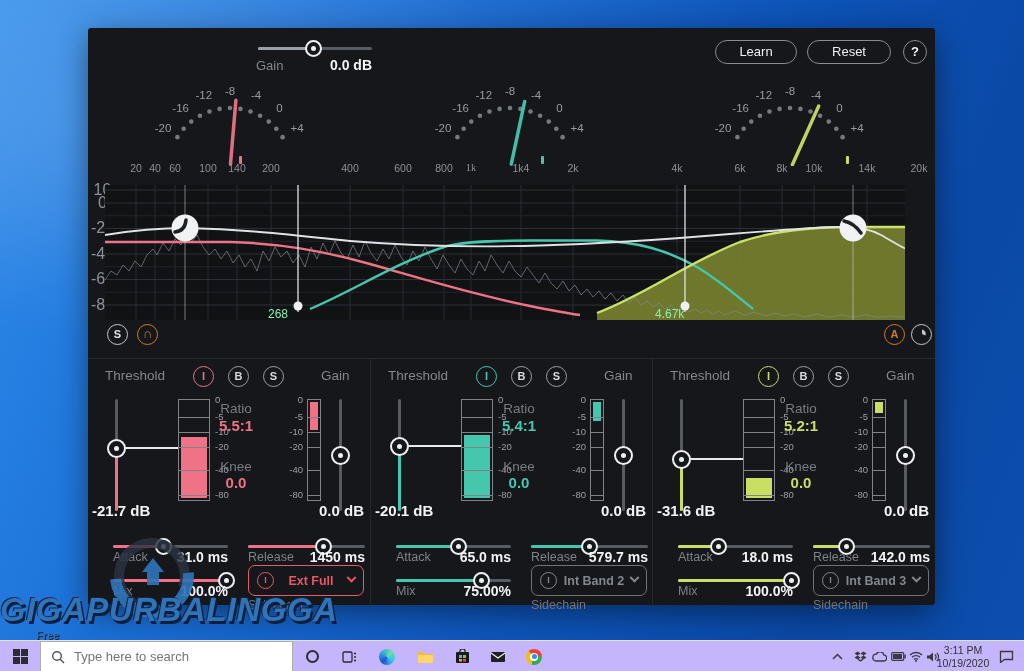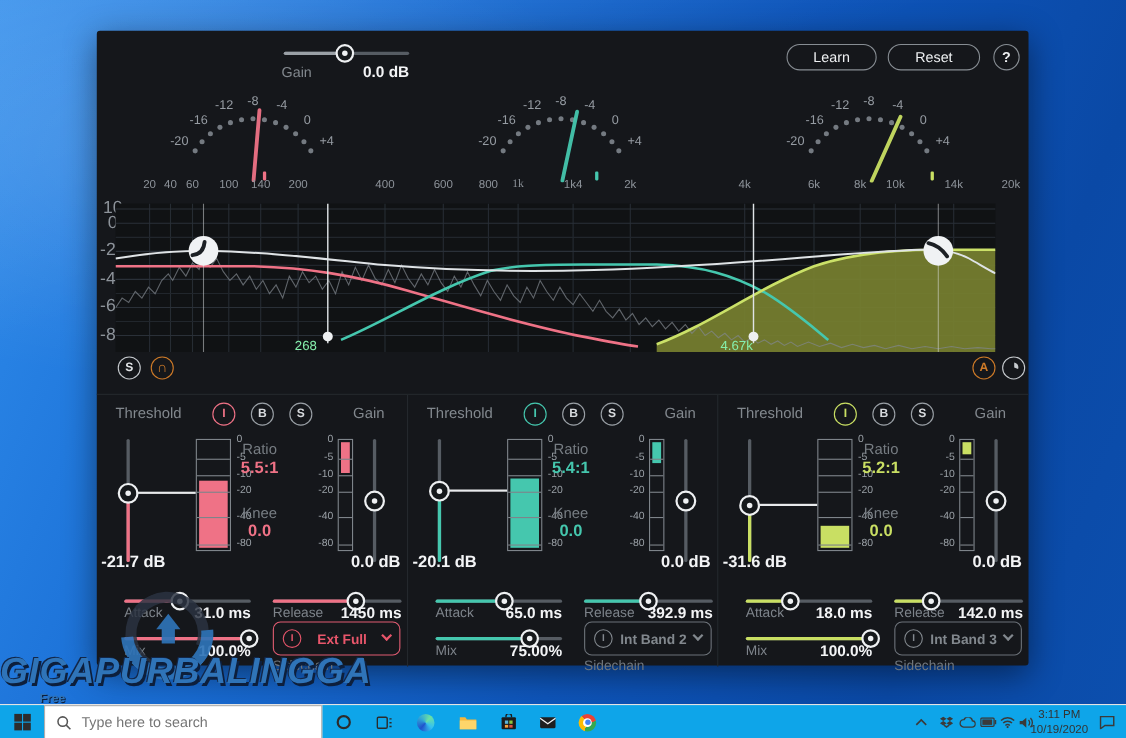--- a/index.html
+++ b/index.html
@@ -87,21 +87,21 @@
   #wm{position:absolute;z-index:5;pointer-events:none}
   #wm-title{position:absolute;left:0px;top:591px;width:330px;font-size:33px;font-weight:700;font-style:italic;
         letter-spacing:.5px;color:#2f74b8;text-shadow:2px 3px 0 #0d1f3c,-1px -1px 0 #122648}
   #wm-sub{position:absolute;left:36px;top:629px;font-size:11px;font-weight:700;color:#2f74b8;text-shadow:1px 1px 0 #0d1f3c}
   #wm-logo{position:absolute;left:110px;top:534px;width:84px;height:84px;opacity:.92}
   #wm-logo .arc1{position:absolute;inset:4px;border:10px solid rgba(44,52,66,.9);border-radius:50%;border-bottom-color:transparent;transform:rotate(-25deg)}
   #wm-logo .arc2{position:absolute;inset:0;border:11px solid #2f74b8;border-radius:50%;border-top-color:transparent;border-left-color:transparent;transform:rotate(40deg)}
   #wm-logo .arr{position:absolute;left:32px;top:24px;width:0;height:0;border-left:11px solid transparent;border-right:11px solid transparent;border-bottom:14px solid #2f74b8}
   #wm-logo .arr2{position:absolute;left:37px;top:37px;width:12px;height:14px;background:#2f74b8}
   
-  #taskbar{position:absolute;left:0;bottom:0;width:1024px;height:31px;background:#0ea5e9;border-top:1px solid #e3e3e3;z-index:10}
+  #taskbar{position:absolute;left:0;bottom:0;width:1024px;height:31px;background:#c4b5fd;border-top:1px solid #e3e3e3;z-index:10}
   #start{position:absolute;left:0;top:0;width:40px;height:31px;display:flex;align-items:center;justify-content:center}
   #start .win{display:grid;grid-template-columns:7px 7px;grid-template-rows:7px 7px;gap:1px}
   #start .win i{background:#2d2d2d}
   #searchbox{position:absolute;left:40px;top:0;width:253px;height:31px;background:#fff;border:1px solid #aeaeae;
         display:flex;align-items:center;padding-left:10px;gap:9px}
   #searchbox input{border:none;outline:none;font-size:13px;color:#444;width:190px;background:transparent;font-family:"Liberation Sans",sans-serif}
   .tb-ic{position:absolute;top:0;height:31px;width:30px;display:flex;align-items:center;justify-content:center}
   .tray-time{position:absolute;right:30px;top:3px;width:62px;text-align:center;font-size:10.5px;line-height:1.25;color:#333}
 </style>
 </head>
@@ -433,21 +433,21 @@
           <div class="knob"></div>
         </div>
       <div class="sl-lab" style="left:25px;top:191px">Attack</div>
       <div class="sl-val" style="left:60px;top:190px;width:80px">65.0 ms</div>
       <div class="hslider" style="left:160px;top:179px;width:117px;--px:58px;--fc:var(--bc)">
         <div class="track"></div>
           <div class="fill"></div>
           <div class="knob"></div>
         </div>
       <div class="sl-lab" style="left:160px;top:191px">Release</div>
-      <div class="sl-val" style="left:197px;top:190px;width:80px">392.9 ms</div>
+      <div class="sl-val" style="left:197px;top:190px;width:80px">579.7 ms</div>
       <div class="hslider" style="left:25px;top:213px;width:115px;--px:85px;--fc:var(--bc)">
         <div class="track"></div>
           <div class="fill"></div>
           <div class="knob"></div>
         </div>
       <div class="sl-lab" style="left:25px;top:225px">Mix</div>
       <div class="sl-val" style="left:60px;top:224px;width:80px">75.00%</div>
       <div class="sc-box">
         <span class="sc-power">I</span>
         <span class="sc-text">Int Band 2</span>

